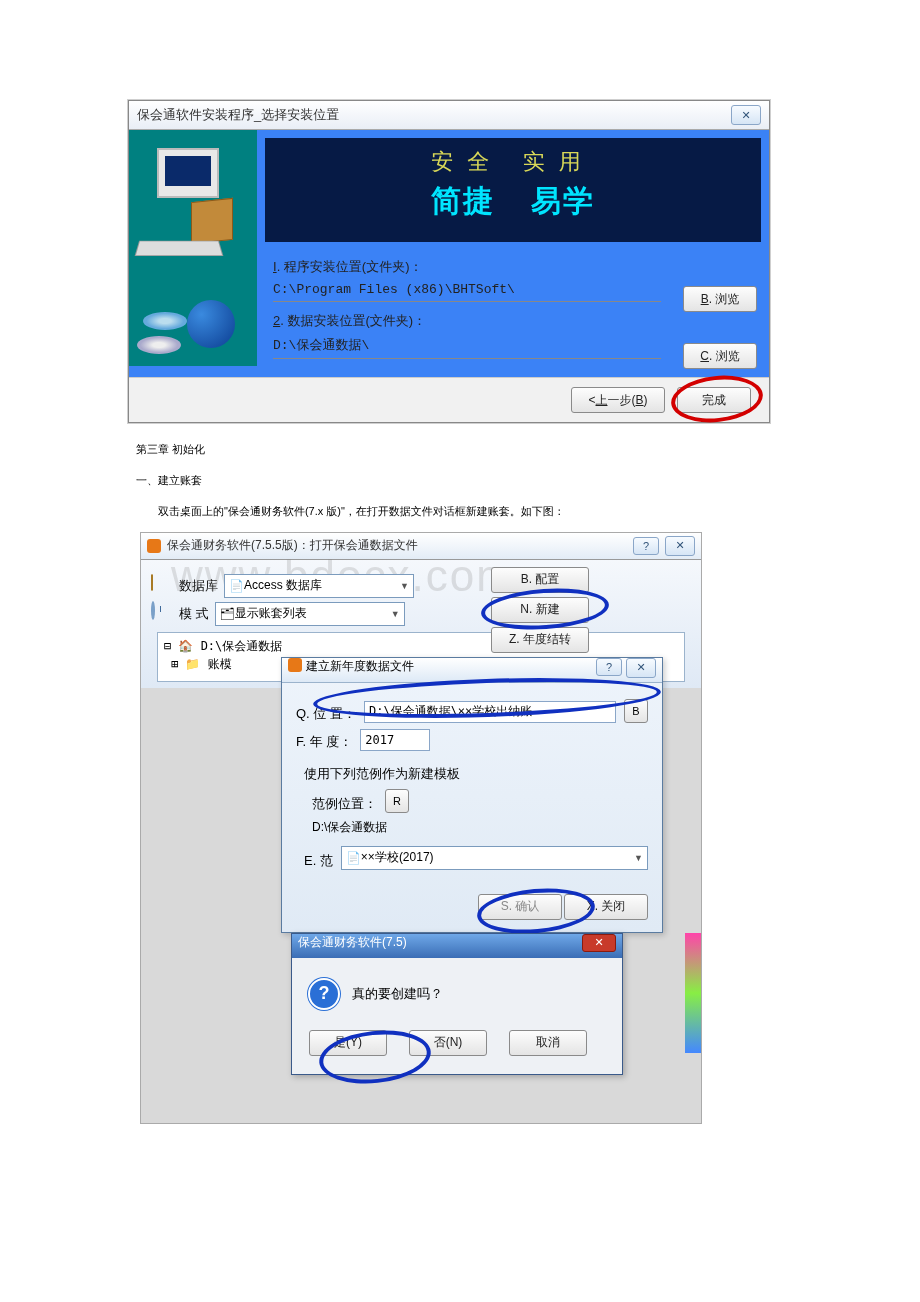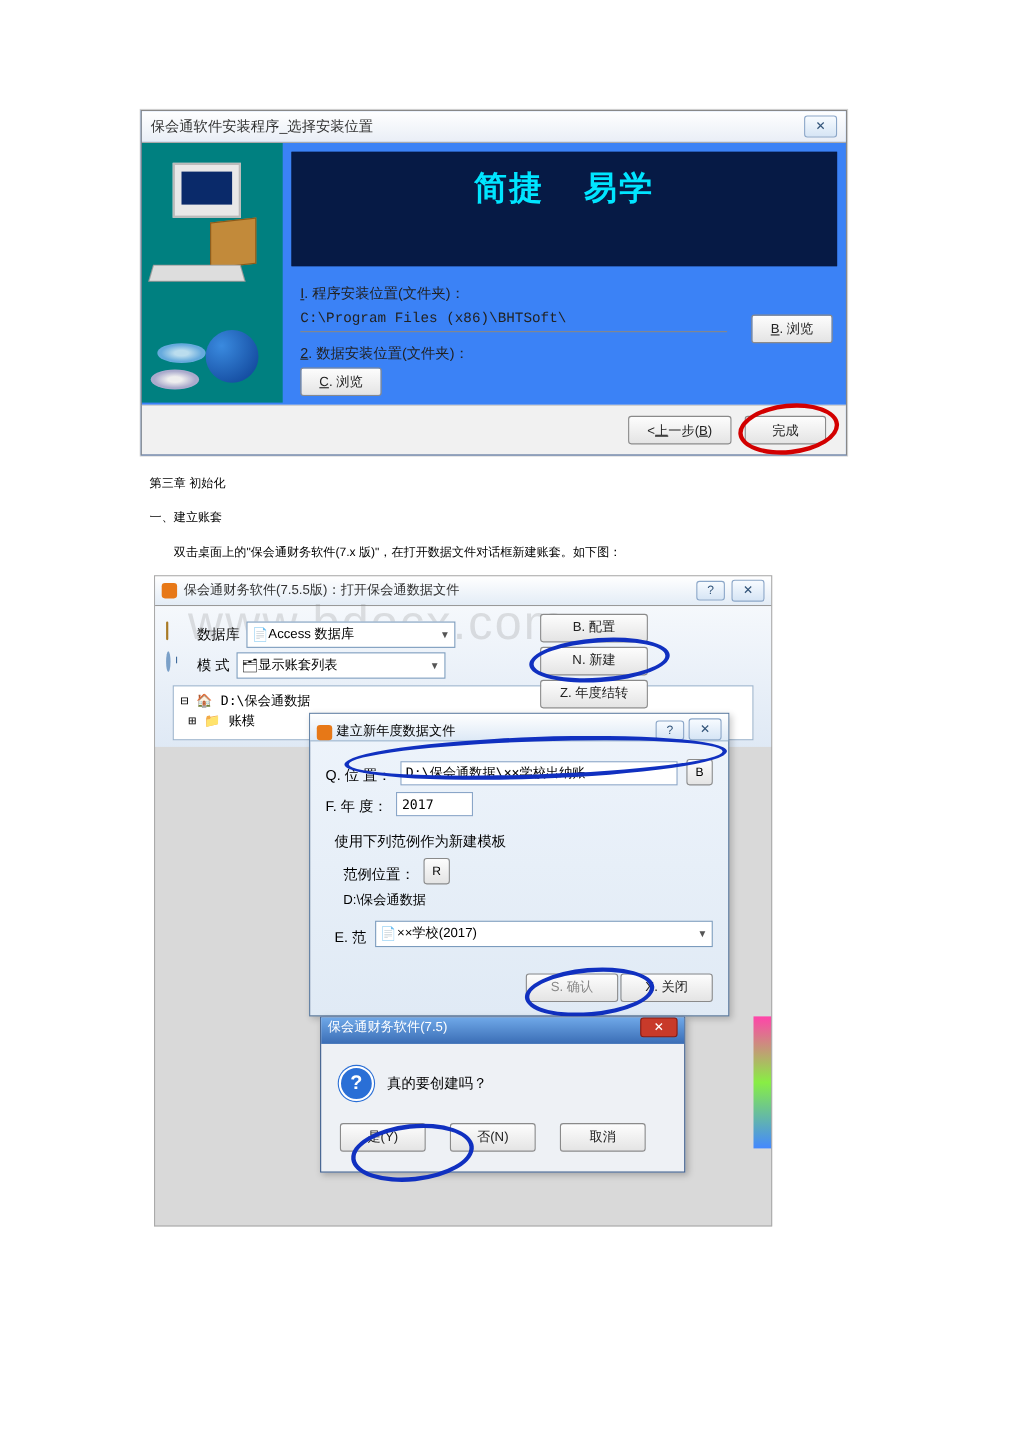--- a/index.html
+++ b/index.html
@@ -51,21 +51,21 @@
 .select:after{content:"▼";position:absolute;right:4px;font-size:9px;color:#555}
 .od-right-btns{position:absolute;left:350px;top:34px;display:flex;flex-direction:column;gap:4px}
 .od-right-btns .winbtn{width:96px}
 .blue-ring1{position:absolute;left:340px;top:56px;width:120px;height:32px;border:4px solid #1030c0;border-radius:50%;transform:rotate(-4deg);pointer-events:none}
 .tree{margin:6px 6px 0 6px;background:#fff;border:1px solid #9bb3cc;height:40px;padding:4px 6px;font-size:12px;line-height:1.5;font-family:"SimSun",monospace}
 .tree .home{color:#b07a18}
 .watermark{position:absolute;left:30px;top:18px;font-size:44px;color:rgba(140,140,140,0.25);font-family:Arial,sans-serif;letter-spacing:2px;pointer-events:none;font-weight:500}
 
 
 .dlg2{position:absolute;left:140px;top:124px;width:380px;border:1px solid #5a7ba0;background:linear-gradient(#eef4fb,#e0eaf5);box-shadow:2px 2px 6px rgba(0,0,0,.2)}
-.dlg2-title{height:24px;background:linear-gradient(#fff,#dde9f6);border-bottom:1px solid #9bb3cc;display:flex;align-items:flex-end;padding:0 6px;font-size:12px;gap:4px}
+.dlg2-title{height:24px;background:linear-gradient(#fff,#dde9f6);border-bottom:1px solid #9bb3cc;display:flex;align-items:flex-start;padding:0 6px;font-size:12px;gap:4px}
 .dlg2-title .spacer{flex:1}
 .dlg2-body{padding:10px 14px;font-size:13px}
 .frow{display:flex;align-items:flex-end;margin:6px 0;gap:8px}
 .txtin{flex:1;height:20px;border:1px solid #8aa6c8;background:#fff;padding:0 4px;font-size:12px;font-family:"SimSun",monospace;display:flex;align-items:center}
 .smallbtn{width:22px;height:22px;border:1px solid #8a8a8a;border-radius:3px;background:linear-gradient(#fdfdfd,#e4e4e4);font-size:11px;display:flex;align-items:center;justify-content:center}
 .blue-ring2{position:absolute;left:172px;top:146px;width:340px;height:30px;border:4px solid #1030c0;border-radius:50%;transform:rotate(-2deg);pointer-events:none}
 .dlg2-foot{display:flex;justify-content:flex-end;gap:2px;padding:8px 14px 12px 0}
 .dlg2-foot .winbtn{width:82px;color:#888}
 .dlg2-foot .winbtn.en{color:#222}
 .blue-ring3{position:absolute;left:336px;top:356px;width:110px;height:36px;border:4px solid #1030c0;border-radius:50%;transform:rotate(-5deg);pointer-events:none}
@@ -98,30 +98,32 @@
       <div class="left-art">
         <div class="monitor"></div>
           <div class="box"></div>
           <div class="kb"></div>
         <div class="disc1"></div>
           <div class="globe"></div>
           <div class="disc2"></div>
       </div>
       <div class="right-pane">
         <div class="banner">
+          <div class="l1">安全  实用</div>
           <div class="l2"><span>简捷</span><span>易学</span></div>
         </div>
         <div class="form-area">
           <div class="lbl"><u>I</u>. 程序安装位置(文件夹)：</div>
           <div class="browse-row">
             <div class="path">C:\Program Files (x86)\BHTSoft\</div>
             <div class="winbtn"><u>B</u>. 浏览</div>
           </div>
           <div class="lbl"><u>2</u>. 数据安装位置(文件夹)：</div>
           <div class="browse-row">
+            <div class="path">D:\保会通数据\</div>
             <div class="winbtn"><u>C</u>. 浏览</div>
           </div>
         </div>
       </div>
     </div>
     <div class="dlg1-foot">
       <div class="winbtn" style="width:92px">&lt; <u>上</u>一步(<u>B</u>)</div>
       <div class="winbtn">完成</div>
       <div class="red-ring"></div>
     </div>

